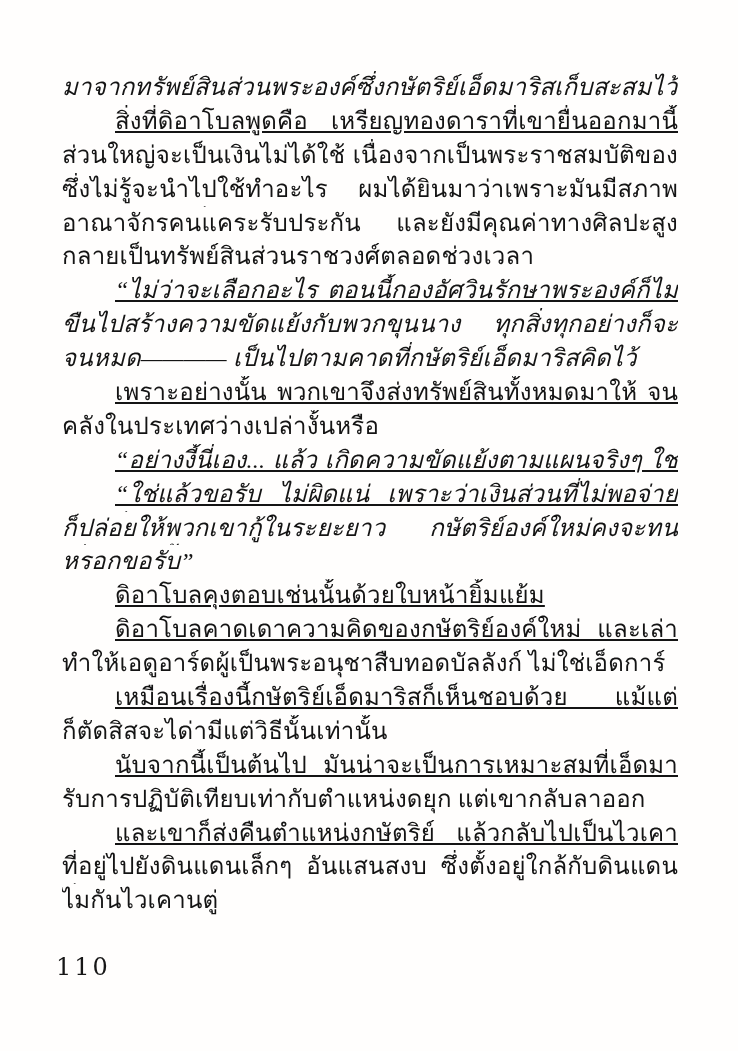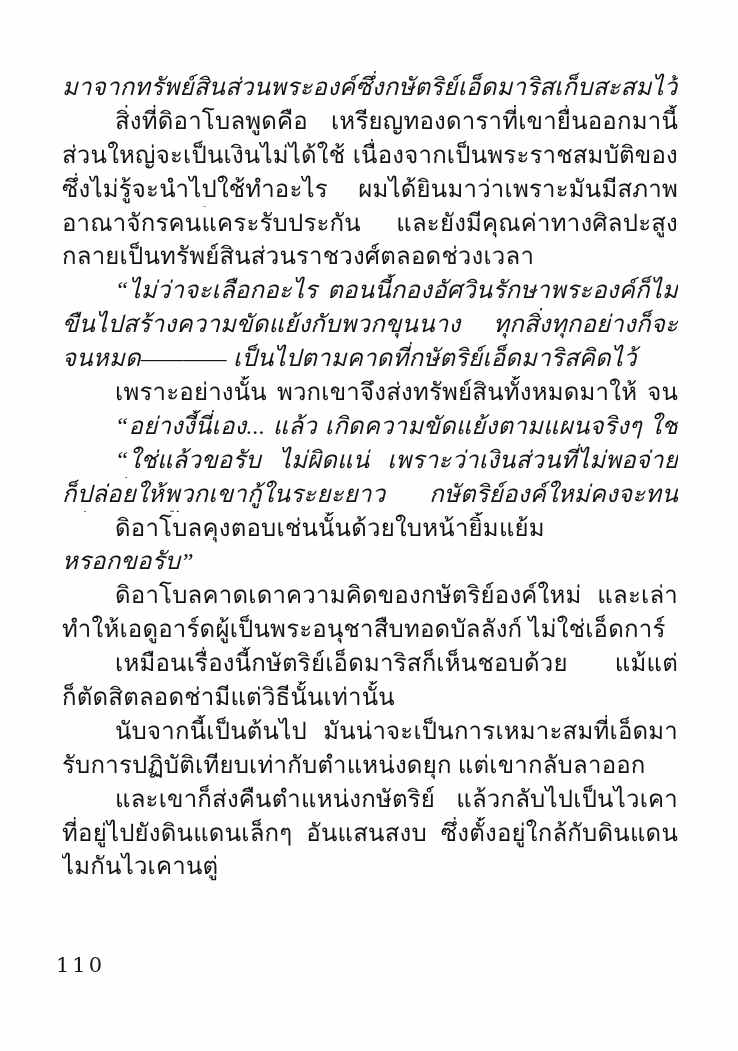--- a/index.html
+++ b/index.html
@@ -24,56 +24,57 @@
   }
   .ln {
     height: 33.9px;
     line-height: 33.9px;
     font-size: 24px;
     overflow: hidden;
     white-space: normal;
     letter-spacing: 0.2px;
   }
   .ln.it   { font-style: italic; }
-  .ln.ind  { text-indent: 53px; }
+  .ln.ind  { text-indent: 53px; text-decoration: underline; }
   .ln.fill { text-align: justify; text-align-last: justify; }
   .pageno {
     position: absolute;
     left: 56px;
     top: 953px;
     font-family: "DejaVu Serif", serif;
-    font-size: 21px;
+    font-size: 24px;
     letter-spacing: 3px;
     color: #161616;
   }
 </style>
 </head>
 <body>
 
 <main class="page">
   <section class="textblock">
       <div class="ln it">มาจากทรัพย์สินส่วนพระองค์ซึ่งกษัตริย์เอ็ดมาริสเก็บสะสมไว้น่ะขอรับ”</div>
       <div class="ln ind fill">สิ่งที่ดิอาโบลพูดคือ เหรียญทองดาราที่เขายื่นออกมานี้</div>
       <div class="ln fill">ส่วนใหญ่จะเป็นเงินไม่ได้ใช้ เนื่องจากเป็นพระราชสมบัติของราชวงศ์</div>
       <div class="ln fill">ซึ่งไม่รู้จะนำไปใช้ทำอะไร ผมได้ยินมาว่าเพราะมันมีสภาพคล่องสูงตามที่</div>
       <div class="ln fill">อาณาจักรคนแคระรับประกัน และยังมีคุณค่าทางศิลปะสูงด้วย มันจึง</div>
       <div class="ln">กลายเป็นทรัพย์สินส่วนราชวงศ์ตลอดช่วงเวลาประวัติศาสตร์อันยาวนาน</div>
       <div class="ln it ind fill">“ไม่ว่าจะเลือกอะไร ตอนนี้กองอัศวินรักษาพระองค์ก็ไม่อยู่แล้ว</div>
       <div class="ln it fill">ขืนไปสร้างความขัดแย้งกับพวกขุนนาง ทุกสิ่งทุกอย่างก็จะถูกแย่งชิงไป</div>
       <div class="ln it">จนหมด———— เป็นไปตามคาดที่กษัตริย์เอ็ดมาริสคิดไว้ขอรับ”</div>
       <div class="ln ind fill">เพราะอย่างนั้น พวกเขาจึงส่งทรัพย์สินทั้งหมดมาให้ จนทำให้</div>
+      <div class="ln">คลังในประเทศว่างเปล่างั้นหรือ</div>
       <div class="ln it ind fill">“อย่างงี้นี่เอง... แล้ว เกิดความขัดแย้งตามแผนจริงๆ ใช่หรือ</div>
       <div class="ln it ind fill">“ใช่แล้วขอรับ ไม่ผิดแน่ เพราะว่าเงินส่วนที่ไม่พอจ่ายตามที่ขอ</div>
       <div class="ln it fill">ก็ปล่อยให้พวกเขากู้ในระยะยาว กษัตริย์องค์ใหม่คงจะทนเรื่องแบบนี้ไม่ได้</div>
+      <div class="ln it">หรอกขอรับ”</div>
       <div class="ln ind">ดิอาโบลคุงตอบเช่นนั้นด้วยใบหน้ายิ้มแย้ม</div>
-      <div class="ln it">หรอกขอรับ”</div>
       <div class="ln ind fill">ดิอาโบลคาดเดาความคิดของกษัตริย์องค์ใหม่ และเล่าว่าเขา</div>
       <div class="ln">ทำให้เอดูอาร์ดผู้เป็นพระอนุชาสืบทอดบัลลังก์ ไม่ใช่เอ็ดการ์ผู้เป็นเจ้าชาย</div>
       <div class="ln ind fill">เหมือนเรื่องนี้กษัตริย์เอ็ดมาริสก็เห็นชอบด้วย แม้แต่พวกตน</div>
-      <div class="ln">ก็ตัดสิตลอดช่ามีแต่วิธีนั้นเท่านั้น</div>
+      <div class="ln">ก็ตัดสิสจะได่ามีแต่วิธีนั้นเท่านั้น</div>
       <div class="ln ind fill">นับจากนี้เป็นต้นไป มันน่าจะเป็นการเหมาะสมที่เอ็ดมาริสจะได้</div>
       <div class="ln">รับการปฏิบัติเทียบเท่ากับตำแหน่งดยุก แต่เขากลับลาออกจากตำแหน่ง</div>
       <div class="ln ind fill">และเขาก็ส่งคืนตำแหน่งกษัตริย์ แล้วกลับไปเป็นไวเคานต์ เขาย้าย</div>
       <div class="ln fill">ที่อยู่ไปยังดินแดนเล็กๆ อันแสนสงบ ซึ่งตั้งอยู่ใกล้กับดินแดนที่เคานต์นิโดล</div>
       <div class="ln">ไมกันไวเคานตู่</div>
     </section>
   <div class="pageno">110</div>
 </main>
 
 </body></html>

